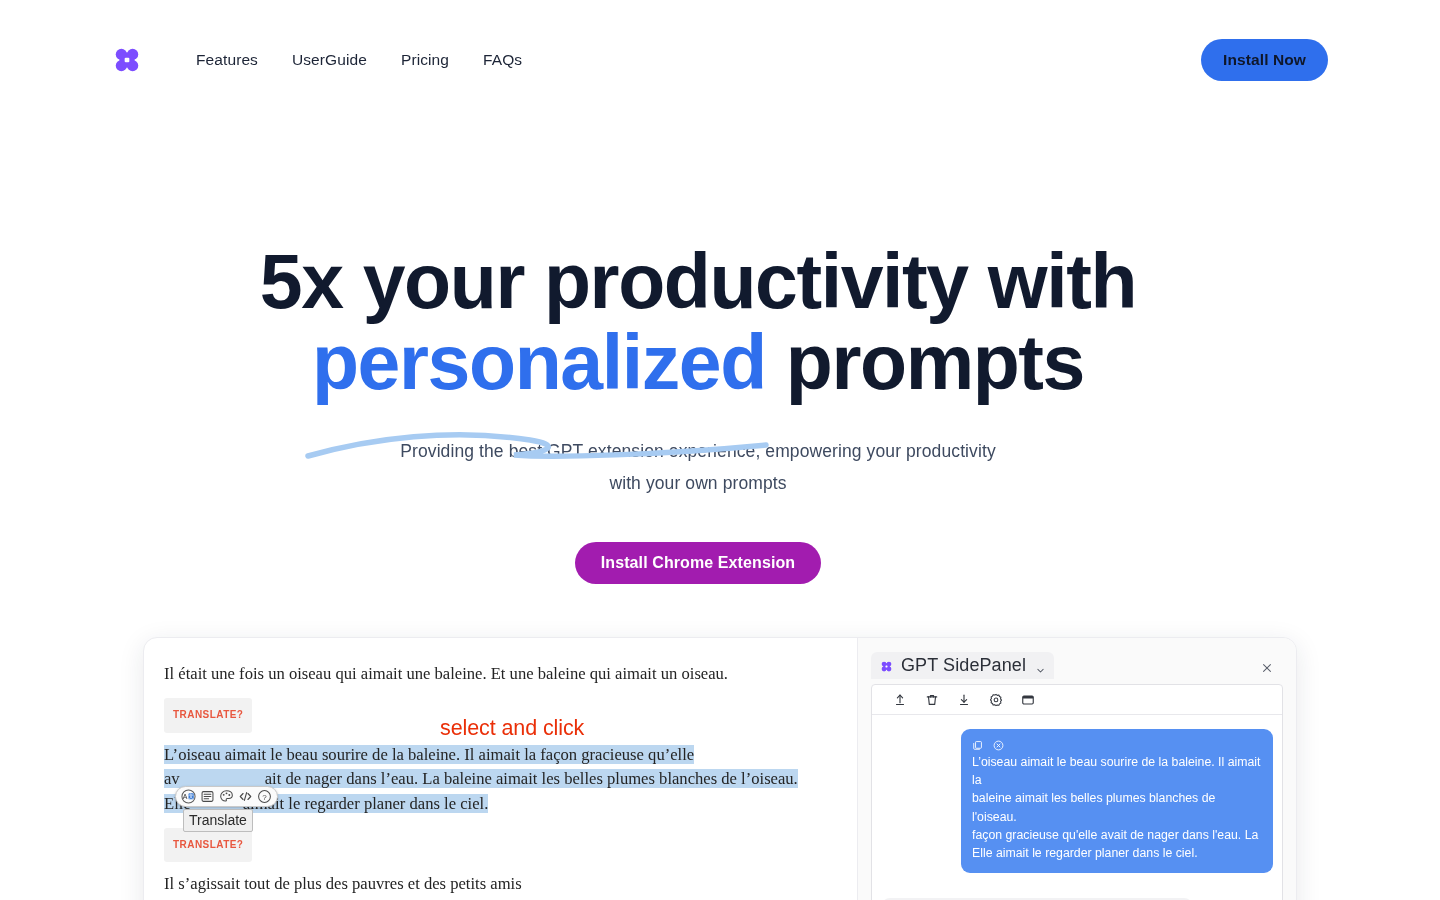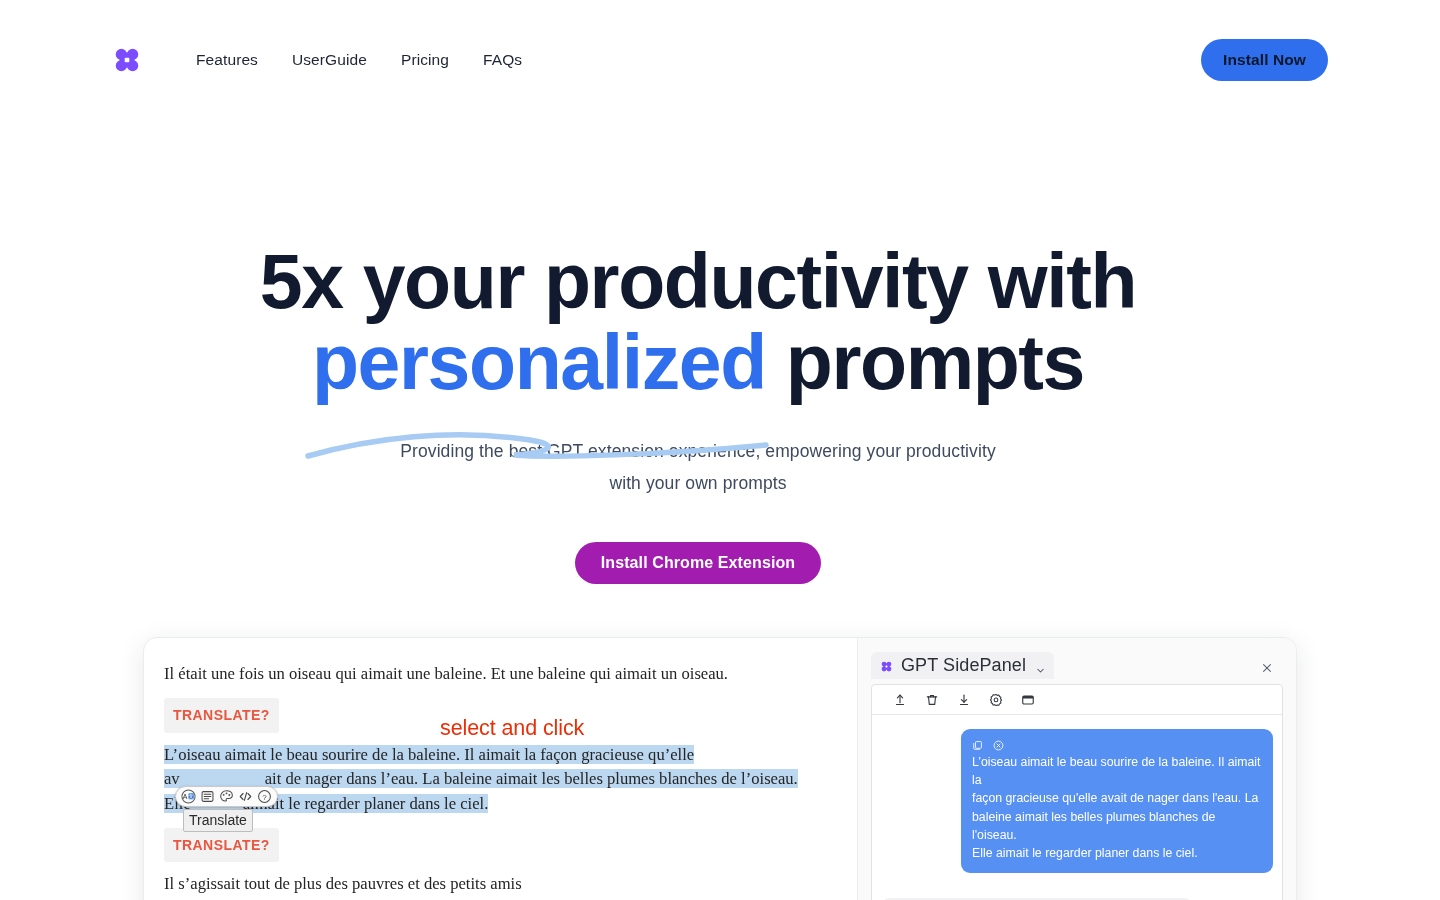--- a/index.html
+++ b/index.html
@@ -77,21 +77,21 @@
   
   .article {
     font-family: "Liberation Serif", serif;
     font-size: 16.6px; line-height: 24.4px; color: #242424;
   }
   .article p { margin: 0; }
   .sel { background: #bcd7f0; }
   .badge {
     display: inline-block; background: #f2f2f2; color: #e8573f;
     font-family: "Liberation Sans", sans-serif;
-    font-size: 14px; font-weight: bold; letter-spacing: .45px;
+    font-size: 10px; font-weight: bold; letter-spacing: .45px;
     padding: 5px 9px; border-radius: 3px; margin: 12px 0 10px;
   }
   .select-hint {
     position: absolute; left: 296px; top: 78px;
     color: #ea2f08; font-size: 21.5px; letter-spacing: -.1px;
   }
   .para2 { margin-top: 2px; }
   .para-cut { margin-top: 22px; color: #242424; }
 
   
@@ -361,22 +361,22 @@
             <svg viewBox="0 0 14 14" width="11" height="11">
               <circle cx="7" cy="7" r="5.6" fill="none" stroke="#fff" stroke-width="1.1"></circle>
               <g stroke="#fff" stroke-width="1.1" stroke-linecap="round">
                 <line x1="5.1" y1="5.1" x2="8.9" y2="8.9"></line>
                   <line x1="8.9" y1="5.1" x2="5.1" y2="8.9"></line>
               </g>
             </svg>
           </span>
         </div>
         <div>L’oiseau aimait le beau sourire de la baleine. Il aimait la</div>
+        <div>baleine aimait les belles plumes blanches de l'oiseau.</div>
         <div>façon gracieuse qu'elle avait de nager dans l'eau. La</div>
-        <div>baleine aimait les belles plumes blanches de l'oiseau.</div>
         <div>Elle aimait le regarder planer dans le ciel.</div>
       </div>
 
       <div class="bubble-bot">
         
         
       </div>
 
     </div>
   </div>

